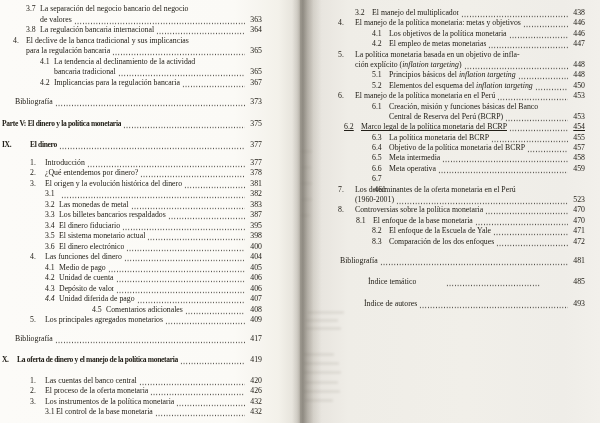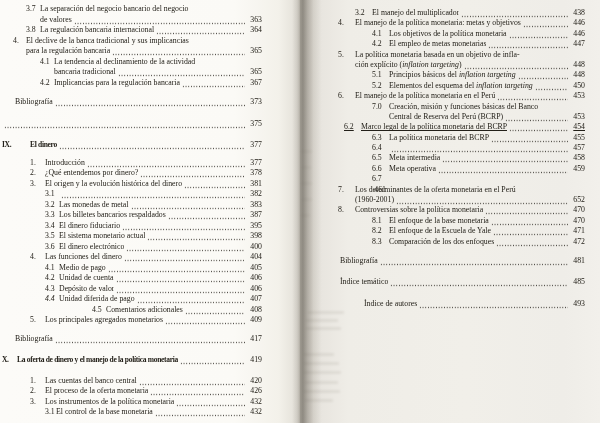--- a/index.html
+++ b/index.html
@@ -97,20 +97,21 @@
           <span class="pg">367</span>
         </div>
         <div class="row" style="margin-top: 9px; padding-left: 15px;">
           <span class="num" style="width: 0px;"></span>
           <span class="txt"><span>Bibliografía</span></span>
           <span class="leader"></span>
           <span class="pg">373</span>
         </div>
         <div class="row bold" style="margin-top: 11px; padding-left: 2px;">
           <span class="num" style="width: 0px;"></span>
+          <span class="txt"><span>Parte V: El dinero y la política monetaria</span></span>
           <span class="leader"></span>
           <span class="pg">375</span>
         </div>
         <div class="row bold" style="margin-top: 11px; padding-left: 2px;">
           <span class="num" style="width: 28px;">IX.</span>
           <span class="txt"><span>El dinero</span></span>
           <span class="leader"></span>
           <span class="pg">377</span>
         </div>
         <div class="row" style="margin-top: 7px; padding-left: 30px;">
@@ -295,21 +296,21 @@
           <span class="leader"></span>
           <span class="pg">450</span>
         </div>
         <div class="row" style="padding-left: 38px;">
           <span class="num" style="width: 17px;">6.</span>
           <span class="txt"><span>El manejo de la política monetaria en el Perú</span></span>
           <span class="leader"></span>
           <span class="pg">453</span>
         </div>
         <div class="row" style="padding-left: 72px;">
-          <span class="num" style="width: 17px;">7.0</span>
+          <span class="num" style="width: 17px;">6.1</span>
           <span class="txt"><span>Creación, misión y funciones básicas del Banco</span></span>
         </div>
         <div class="row" style="padding-left: 89px;">
           <span class="num" style="width: 0px;"></span>
           <span class="txt"><span>Central de Reserva del Perú (BCRP)</span></span>
           <span class="leader"></span>
           <span class="pg">453</span>
         </div>
         <div class="row" style="padding-left: 44px; text-decoration: underline;">
           <span class="num" style="width: 17px;">6.2</span>
@@ -318,20 +319,21 @@
           <span class="pg">454</span>
         </div>
         <div class="row" style="padding-left: 72px;">
           <span class="num" style="width: 17px;">6.3</span>
           <span class="txt"><span>La política monetaria del BCRP</span></span>
           <span class="leader"></span>
           <span class="pg">455</span>
         </div>
         <div class="row" style="padding-left: 72px;">
           <span class="num" style="width: 17px;">6.4</span>
+          <span class="txt"><span>Objetivo de la política monetaria del BCRP</span></span>
           <span class="leader"></span>
           <span class="pg">457</span>
         </div>
         <div class="row" style="padding-left: 72px;">
           <span class="num" style="width: 17px;">6.5</span>
           <span class="txt"><span>Meta intermedia</span></span>
           <span class="leader"></span>
           <span class="pg">458</span>
         </div>
         <div class="row" style="padding-left: 72px;">
@@ -347,29 +349,29 @@
           <span class="pg">461</span>
         </div>
         <div class="row" style="padding-left: 38px;">
           <span class="num" style="width: 17px;">7.</span>
           <span class="txt"><span>Los determinantes de la oferta monetaria en el Perú</span></span>
         </div>
         <div class="row" style="padding-left: 55px;">
           <span class="num" style="width: 0px;"></span>
           <span class="txt"><span>(1960-2001)</span></span>
           <span class="leader"></span>
-          <span class="pg">652</span>
+          <span class="pg">523</span>
         </div>
         <div class="row" style="padding-left: 38px;">
           <span class="num" style="width: 17px;">8.</span>
           <span class="txt"><span>Controversias sobre la política monetaria</span></span>
           <span class="leader"></span>
           <span class="pg">470</span>
         </div>
-        <div class="row" style="padding-left: 72px;">
+        <div class="row" style="padding-left: 56px;">
           <span class="num" style="width: 17px;">8.1</span>
           <span class="txt"><span>El enfoque de la base monetaria</span></span>
           <span class="leader"></span>
           <span class="pg">470</span>
         </div>
         <div class="row" style="padding-left: 72px;">
           <span class="num" style="width: 17px;">8.2</span>
           <span class="txt"><span>El enfoque de la Escuela de Yale</span></span>
           <span class="leader"></span>
           <span class="pg">471</span>
@@ -379,27 +381,27 @@
           <span class="txt"><span>Comparación de los dos enfoques</span></span>
           <span class="leader"></span>
           <span class="pg">472</span>
         </div>
         <div class="row" style="margin-top: 9px; padding-left: 40px;">
           <span class="num" style="width: 0px;"></span>
           <span class="txt"><span>Bibliografía</span></span>
           <span class="leader"></span>
           <span class="pg">481</span>
         </div>
-        <div class="row" style="margin-top: 11px; padding-left: 40px;">
+        <div class="row" style="margin-top: 11px; padding-left: 40px; gap: 28px;">
           <span class="num" style="width: 0px;"></span>
           <span class="txt"><span>Índice temático</span></span>
           <span class="leader"></span>
           <span class="pg">485</span>
         </div>
-        <div class="row" style="margin-top: 11px; padding-left: 64px;">
+        <div class="row" style="margin-top: 11px; padding-left: 44px; margin-left: 20px;">
           <span class="num" style="width: 0px;"></span>
           <span class="txt"><span>Índice de autores</span></span>
           <span class="leader"></span>
           <span class="pg">493</span>
         </div>
       </div>
 
     <div class="bleed" style="left:8px;top:311px;width:36px;height:3px;"></div>
     <div class="bleed" style="left:6px;top:319px;width:32px;height:3px;"></div>
     <div class="bleed" style="left:6px;top:327px;width:35px;height:3px;"></div>

